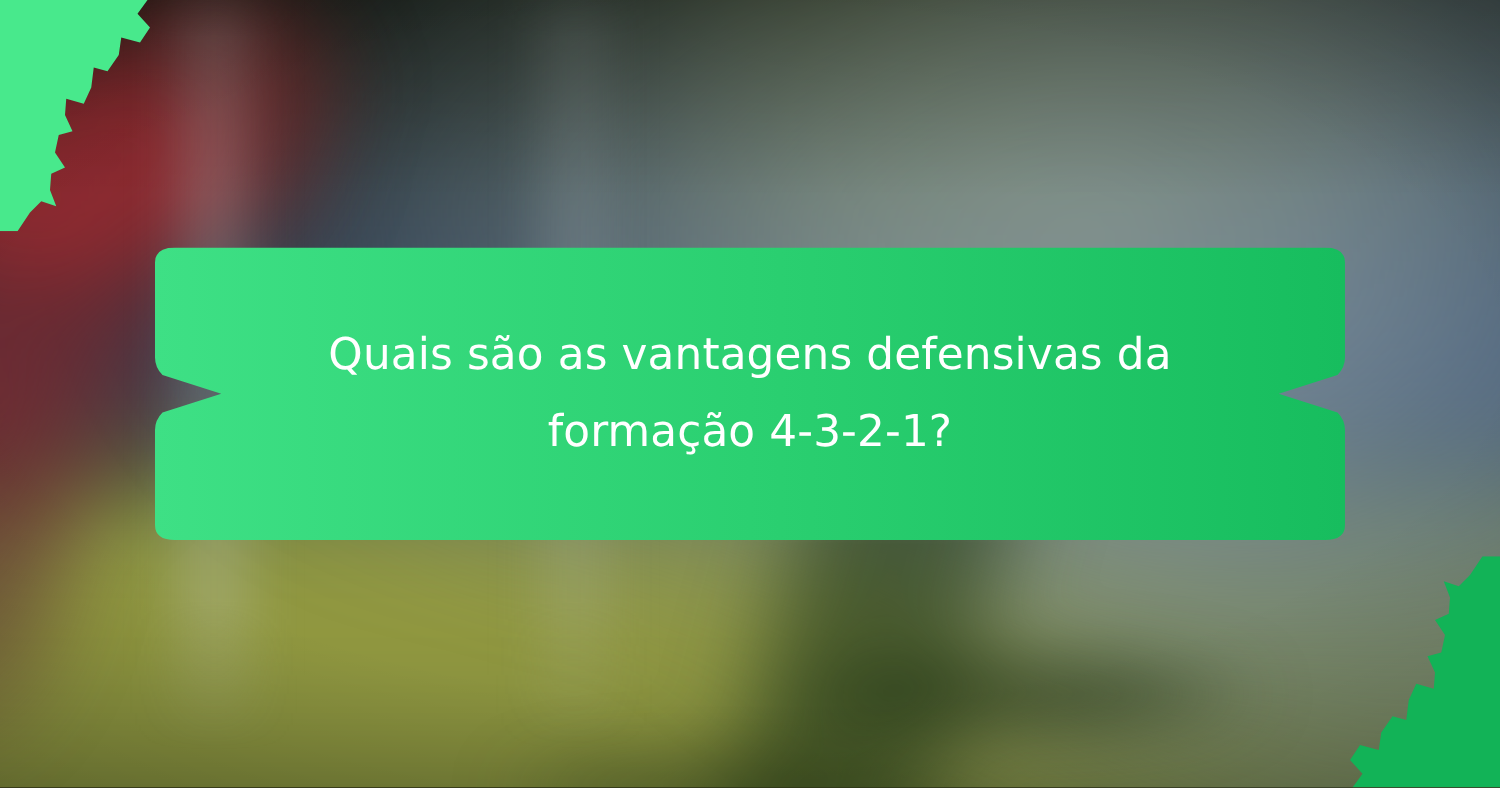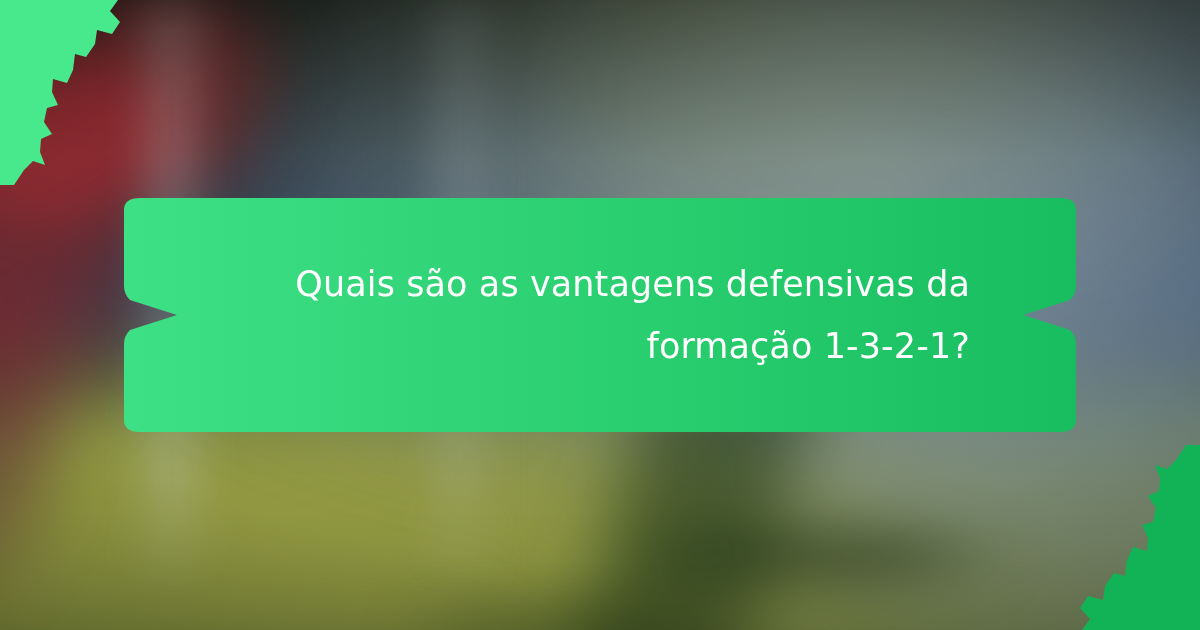--- a/index.html
+++ b/index.html
@@ -114,21 +114,21 @@
   #ribbon .ribbon-svg { display: block; width: 100%; height: 100%; }
 
   #ribbon-text {
     position: absolute;
     left: 0;
     top: 0;
     width: 100%;
     height: 100%;
     display: flex;
     flex-direction: column;
-    align-items: flex-end;
+    align-items: center;
     justify-content: center;
     text-align: center;
     color: #ffffff;
     font-size: 35px;
     font-weight: 400;
     line-height: 62px;
     letter-spacing: .1px;
     padding: 12px 120px;
     box-sizing: border-box;
   }
@@ -174,17 +174,17 @@
         </linearGradient>
       </defs>
       <path id="ribbon-path" d="M14,12 Q14,0 30,0 L950,0 Q966,0 966,12 L966,88
                Q966,96 960,102 L913,117 L960,132 Q966,138 966,146 L966,222
                Q966,234 950,234 L30,234 Q14,234 14,222 L14,146
                Q14,138 20,132 L67,117 L20,102 Q14,96 14,88 Z" fill="url(#ribbon-grad)"></path>
     </svg>
 
     <div id="ribbon-text" style="color: rgb(255, 255, 255);">
       <span class="line">Quais são as vantagens defensivas da</span>
-      <span class="line">formação 1-3-2-1?</span>
+      <span class="line">formação 4-3-2-1?</span>
     </div>
   </div>
 
 </div>
 
 </body></html>

